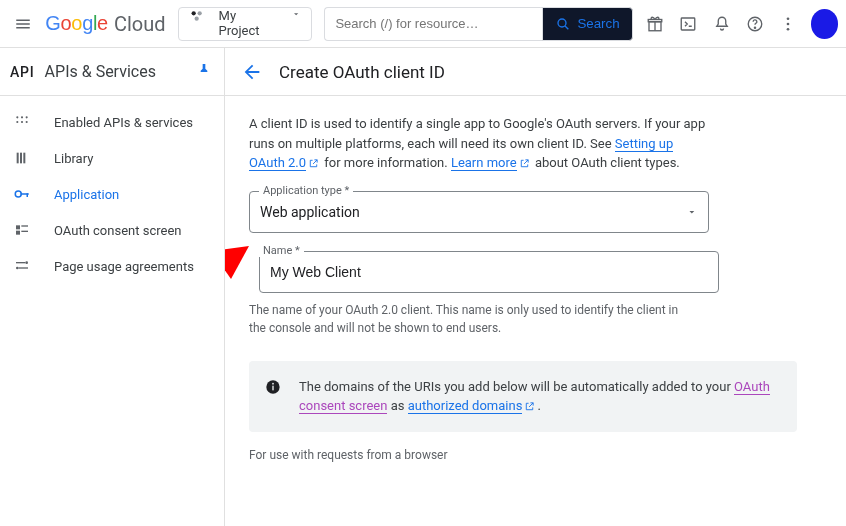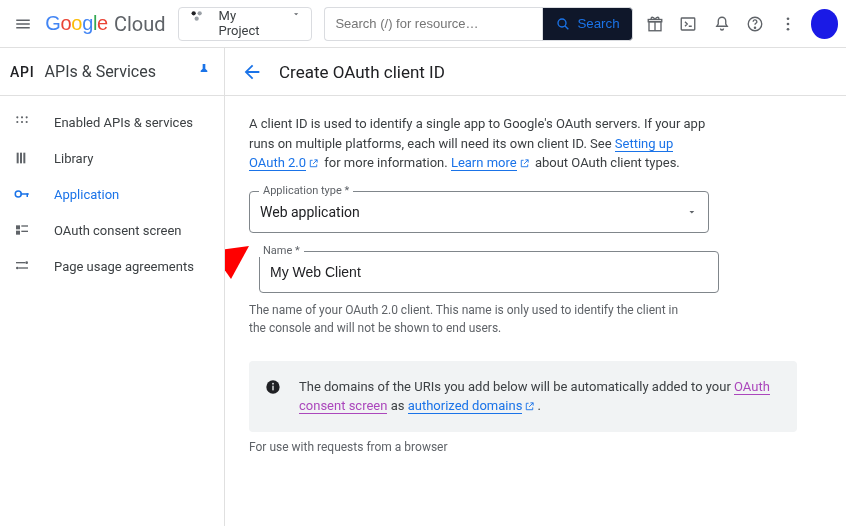--- a/index.html
+++ b/index.html
@@ -56,21 +56,21 @@
 
   .info-box { background:#f1f3f4; border-radius:4px; padding:16px 16px 16px 16px; display:flex; gap:18px; width:548px; margin-top:24px;}
   .info-box .info-icon { color:#202124; flex-shrink:0; margin-top:2px;}
   .info-box .info-text { font-size:13px; color:#3c4043; line-height:1.5;}
   .info-box a { color:#ab47bc; text-decoration:none; border-bottom:1px solid #ab47bc;}
   .info-box a.blue { color:#1a73e8; border-bottom-color:#1a73e8;}
 
   .section-h { display:flex; align-items:center; gap:10px; margin-top:36px;}
   .section-h h3 { font-size:18px; font-weight:500; color:#202124; }
   .help-circle { color:#5f6368; }
-  .section-sub { font-size:12px; color:#5f6368; margin-top:8px;}
+  .section-sub { font-size:12px; color:#5f6368; margin-top:16px;}
 
   
   .arrow-ann { position:absolute; left:-86px; top:145px; pointer-events:none; }
 </style>
 </head>
 <body>
 
 <div class="header">
   <div class="hamburger">
     <svg width="18" height="18" viewBox="0 0 24 24" fill="currentColor">

